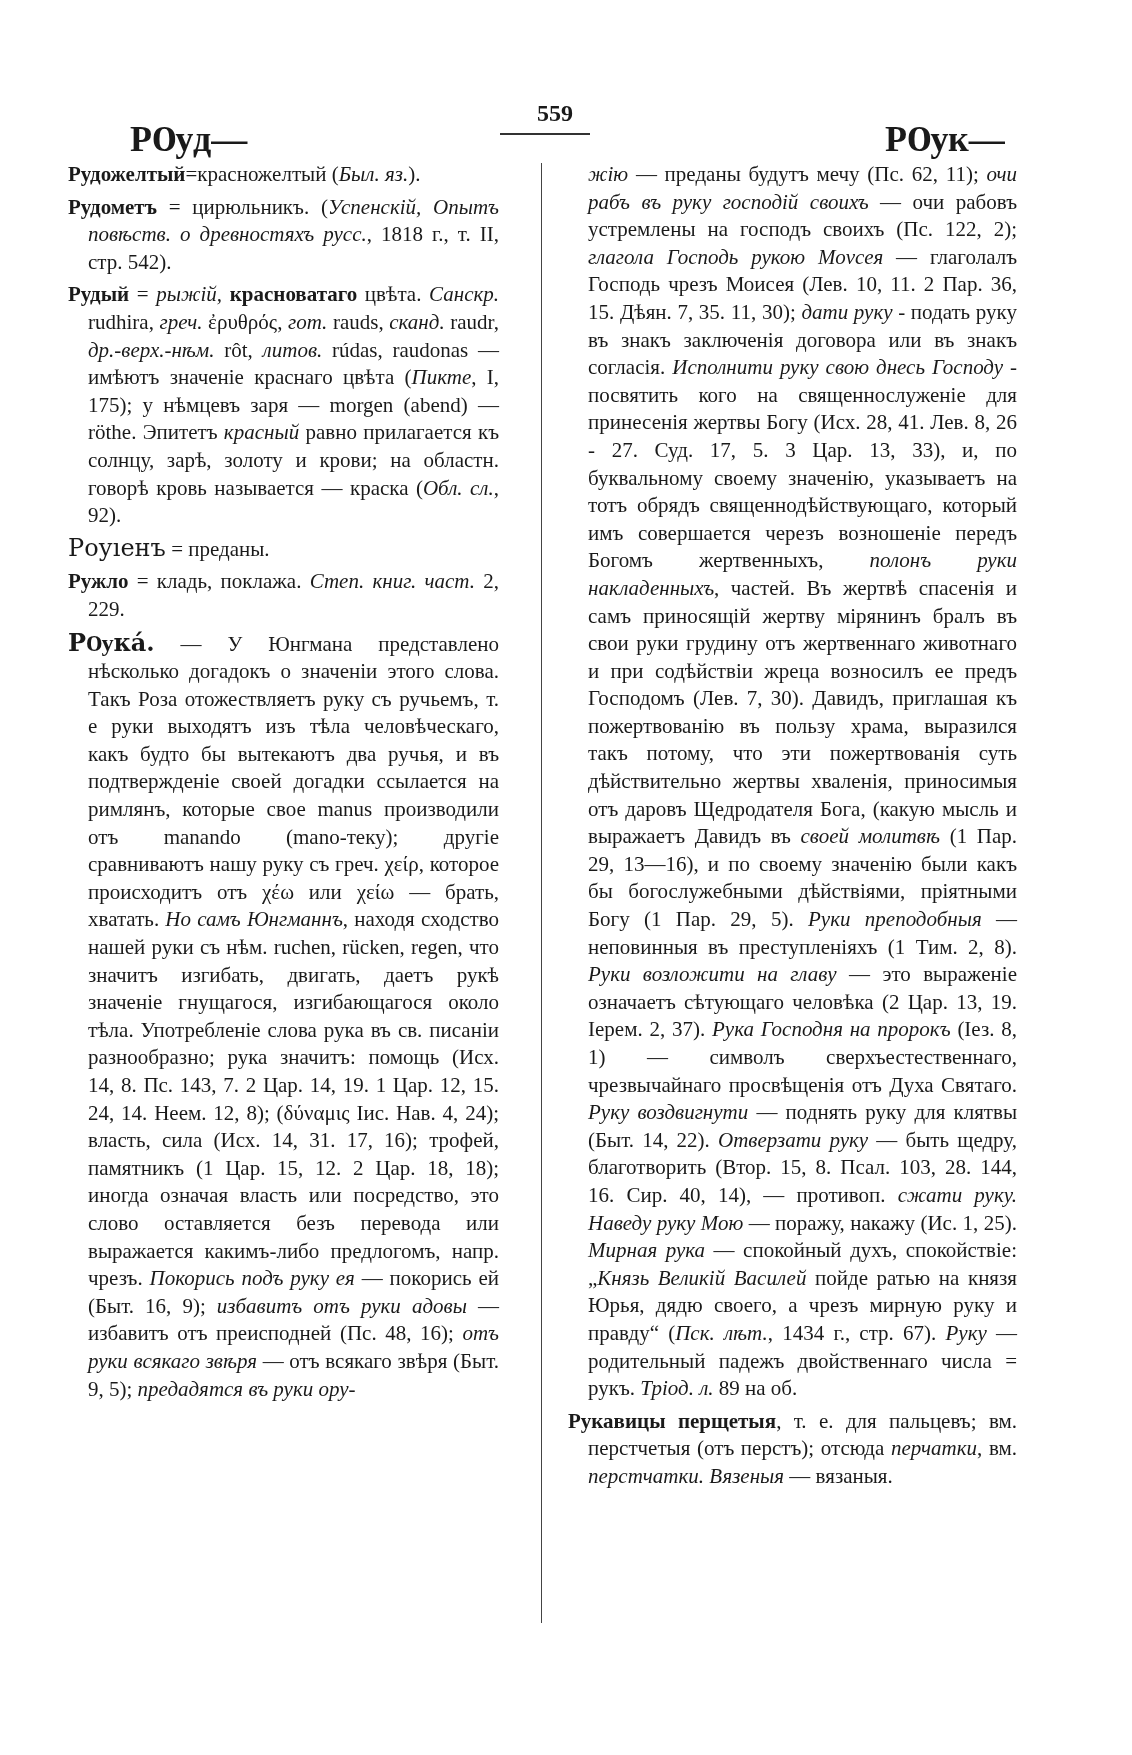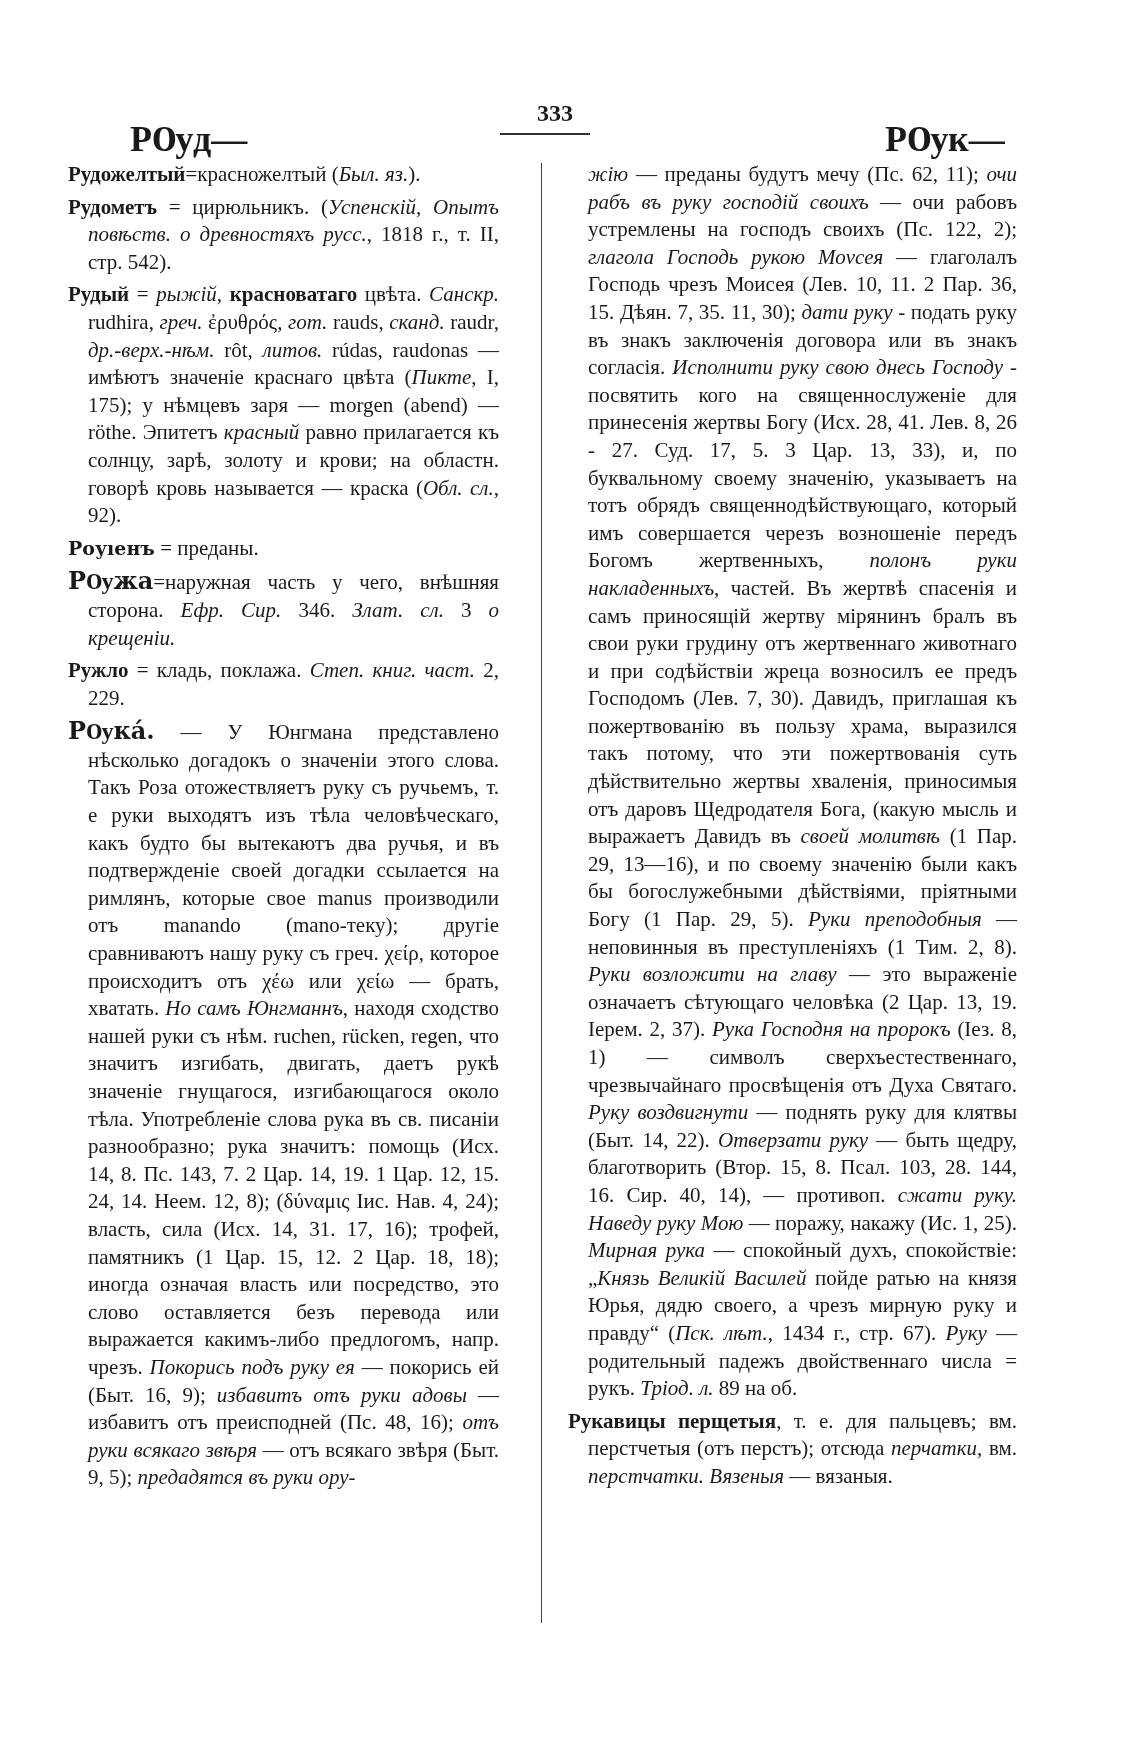--- a/index.html
+++ b/index.html
@@ -29,38 +29,37 @@
   .column {
     position: absolute; top: 161px;
     font-family: "Liberation Serif", serif; font-size: 21px; line-height: 27.6px;
     text-align: justify;
   }
   .column.left { left: 62px; width: 437px; }
   .column.right { left: 562px; width: 455px; }
   .entry { margin: 0 0 5px 6px; padding-left: 20px; text-indent: -20px; }
   .entry.cont { padding-left: 20px; text-indent: 0; margin-bottom: 5px; }
   .hw { font-weight: bold; }
-  .hw-slav { font-weight: bold; font-family: "DejaVu Serif", serif; font-size: 19px; }
+  .hw-slav { font-weight: normal; font-family: "DejaVu Serif", serif; font-size: 24px; }
   .hw-slav-big { font-weight: bold; font-family: "DejaVu Serif", serif; font-size: 24px; }
   i { font-style: italic; }
 </style>
 </head>
 <body>
 
-<div class="page-number">333</div>
+<div class="page-number">559</div>
 <div class="page-rule"></div>
 <div class="running-head left">РѸд—</div>
 <div class="running-head right">РѸк—</div>
 <div class="col-divider"></div>
 
 <div class="column left" id="col-left">
     <p class="entry"><span class="hw">Рудожелтый</span><span>=красножелтый (</span><i>Был. яз.</i><span>).</span></p>
     <p class="entry"><span class="hw">Рудометъ</span><span> = цирюльникъ. (</span><i>Успенскiй, Опытъ повѣств. о древностяхъ русс.</i><span>, 1818 г., т. II, стр. 542).</span></p>
     <p class="entry"><span class="hw">Рудый</span><span> = </span><i>рыжiй,</i><span> </span><b>красноватаго</b><span> цвѣта. </span><i>Санскр.</i><span> rudhira, </span><i>греч.</i><span> ἐρυθρός, </span><i>гот.</i><span> rauds, </span><i>сканд.</i><span> raudr, </span><i>др.-верх.-нѣм.</i><span> rôt, </span><i>литов.</i><span> rúdas, raudonas — имѣютъ значенiе краснаго цвѣта (</span><i>Пикте</i><span>, I, 175); у нѣмцевъ заря — morgen (abend) — röthe. Эпитетъ </span><i>красный</i><span> равно прилагается къ солнцу, зарѣ, золоту и крови; на областн. говорѣ кровь называется — краска (</span><i>Обл. сл.</i><span>, 92).</span></p>
     <p class="entry"><span class="hw-slav">Роуıенъ</span><span> = преданы.</span></p>
-    <p class="entry"><span class="hw-slav-big">РѸжа</span><span>=наружная часть у чего, внѣшняя сторона. </span><i>Ефр. Сир.</i><span> 346. </span><i>Злат. сл.</i><span> 3 </span><i>о крещенiи.</i></p>
     <p class="entry"><span class="hw">Ружло</span><span> = кладь, поклажа. </span><i>Степ. книг. част.</i><span> 2, 229.</span></p>
     <p class="entry"><span class="hw-slav-big">РѸка́.</span><span> — У Юнгмана представлено нѣсколько догадокъ о значенiи этого слова. Такъ Роза отожествляетъ руку съ ручьемъ, т. е руки выходятъ изъ тѣла человѣческаго, какъ будто бы вытекаютъ два ручья, и въ подтвержденiе своей догадки ссылается на римлянъ, которые свое manus производили отъ manando (mano-теку); другiе сравниваютъ нашу руку съ греч. χείρ, которое происходитъ отъ χέω или χείω — брать, хватать. </span><i>Но самъ Юнгманнъ</i><span>, находя сходство нашей руки съ нѣм. ruchen, rücken, regen, что значитъ изгибать, двигать, даетъ рукѣ значенiе гнущагося, изгибающагося около тѣла. Употребленiе слова рука въ св. писанiи разнообразно; рука значитъ: помощь (Исх. 14, 8. Пс. 143, 7. 2 Цар. 14, 19. 1 Цар. 12, 15. 24, 14. Неем. 12, 8); (δύναμις Iис. Нав. 4, 24); власть, сила (Исх. 14, 31. 17, 16); трофей, памятникъ (1 Цар. 15, 12. 2 Цар. 18, 18); иногда означая власть или посредство, это слово оставляется безъ перевода или выражается какимъ-либо предлогомъ, напр. чрезъ. </span><i>Покорись подъ руку ея</i><span> — покорись ей (Быт. 16, 9); </span><i>избавитъ отъ руки адовы</i><span> — избавитъ отъ преисподней (Пс. 48, 16); </span><i>отъ руки всякаго звѣря</i><span> — отъ всякаго звѣря (Быт. 9, 5); </span><i>предадятся въ руки ору-</i></p>
   </div>
 <div class="column right" id="col-right">
     <p class="entry cont"><i>жiю</i><span> — преданы будутъ мечу (Пс. 62, 11); </span><i>очи рабъ въ руку господiй своихъ</i><span> — очи рабовъ устремлены на господъ своихъ (Пс. 122, 2); </span><i>глагола Господь рукою Моvсея</i><span> — глаголалъ Господь чрезъ Моисея (Лев. 10, 11. 2 Пар. 36, 15. Дѣян. 7, 35. 11, 30); </span><i>дати руку</i><span> - подать руку въ знакъ заключенiя договора или въ знакъ согласiя. </span><i>Исполнити руку свою днесь Господу</i><span> - посвятить кого на священнослуженiе для принесенiя жертвы Богу (Исх. 28, 41. Лев. 8, 26 - 27. Суд. 17, 5. 3 Цар. 13, 33), и, по буквальному своему значенiю, указываетъ на тотъ обрядъ священнодѣйствующаго, который имъ совершается черезъ возношенiе передъ Богомъ жертвенныхъ, </span><i>полонъ руки накладенныхъ</i><span>, частей. Въ жертвѣ спасенiя и самъ приносящiй жертву мiрянинъ бралъ въ свои руки грудину отъ жертвеннаго животнаго и при содѣйствiи жреца возносилъ ее предъ Господомъ (Лев. 7, 30). Давидъ, приглашая къ пожертвованiю въ пользу храма, выразился такъ потому, что эти пожертвованiя суть дѣйствительно жертвы хваленiя, приносимыя отъ даровъ Щедродателя Бога, (какую мысль и выражаетъ Давидъ въ </span><i>своей молитвѣ</i><span> (1 Пар. 29, 13—16), и по своему значенiю были какъ бы богослужебными дѣйствiями, прiятными Богу (1 Пар. 29, 5). </span><i>Руки преподобныя</i><span> — неповинныя въ преступленiяхъ (1 Тим. 2, 8). </span><i>Руки возложити на главу</i><span> — это выраженiе означаетъ сѣтующаго человѣка (2 Цар. 13, 19. Iерем. 2, 37). </span><i>Рука Господня на пророкъ</i><span> (Iез. 8, 1) — символъ сверхъестественнаго, чрезвычайнаго просвѣщенiя отъ Духа Святаго. </span><i>Руку воздвигнути</i><span> — поднять руку для клятвы (Быт. 14, 22). </span><i>Отверзати руку</i><span> — быть щедру, благотворить (Втор. 15, 8. Псал. 103, 28. 144, 16. Сир. 40, 14), — противоп. </span><i>сжати руку. Наведу руку Мою</i><span> — поражу, накажу (Ис. 1, 25). </span><i>Мирная рука</i><span> — спокойный духъ, спокойствiе: „</span><i>Князь Великiй Василей</i><span> пойде ратью на князя Юрья, дядю своего, а чрезъ мирную руку и правду“ (</span><i>Пск. лѣт.</i><span>, 1434 г., стр. 67). </span><i>Руку</i><span> — родительный падежъ двойственнаго числа = рукъ. </span><i>Трiод. л.</i><span> 89 на об.</span></p>
     <p class="entry"><span class="hw">Рукавицы перщетыя</span><span>, т. е. для пальцевъ; вм. перстчетыя (отъ перстъ); отсюда </span><i>перчатки</i><span>, вм. </span><i>перстчатки. Вязеныя</i><span> — вязаныя.</span></p>
   </div>
 
 </body></html>

